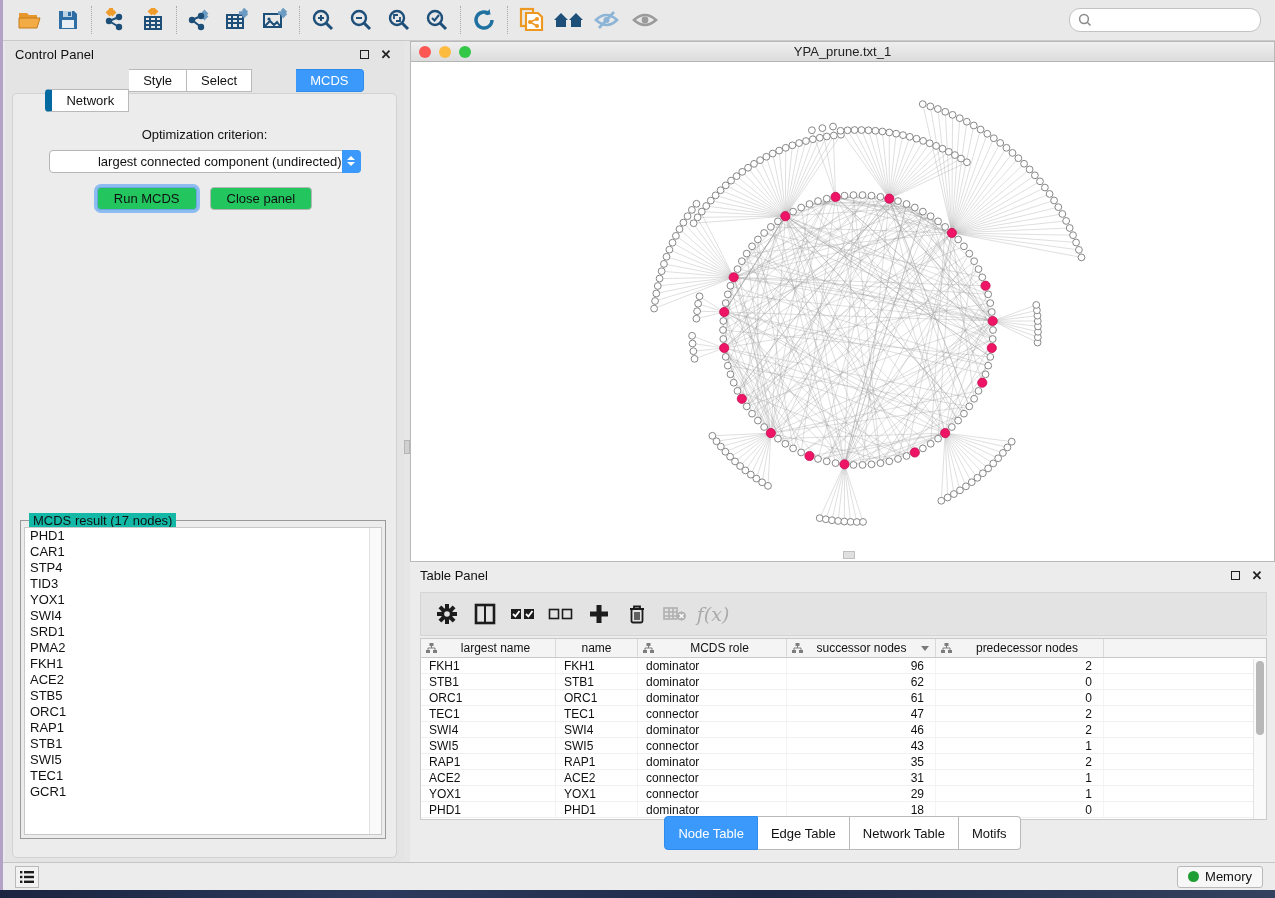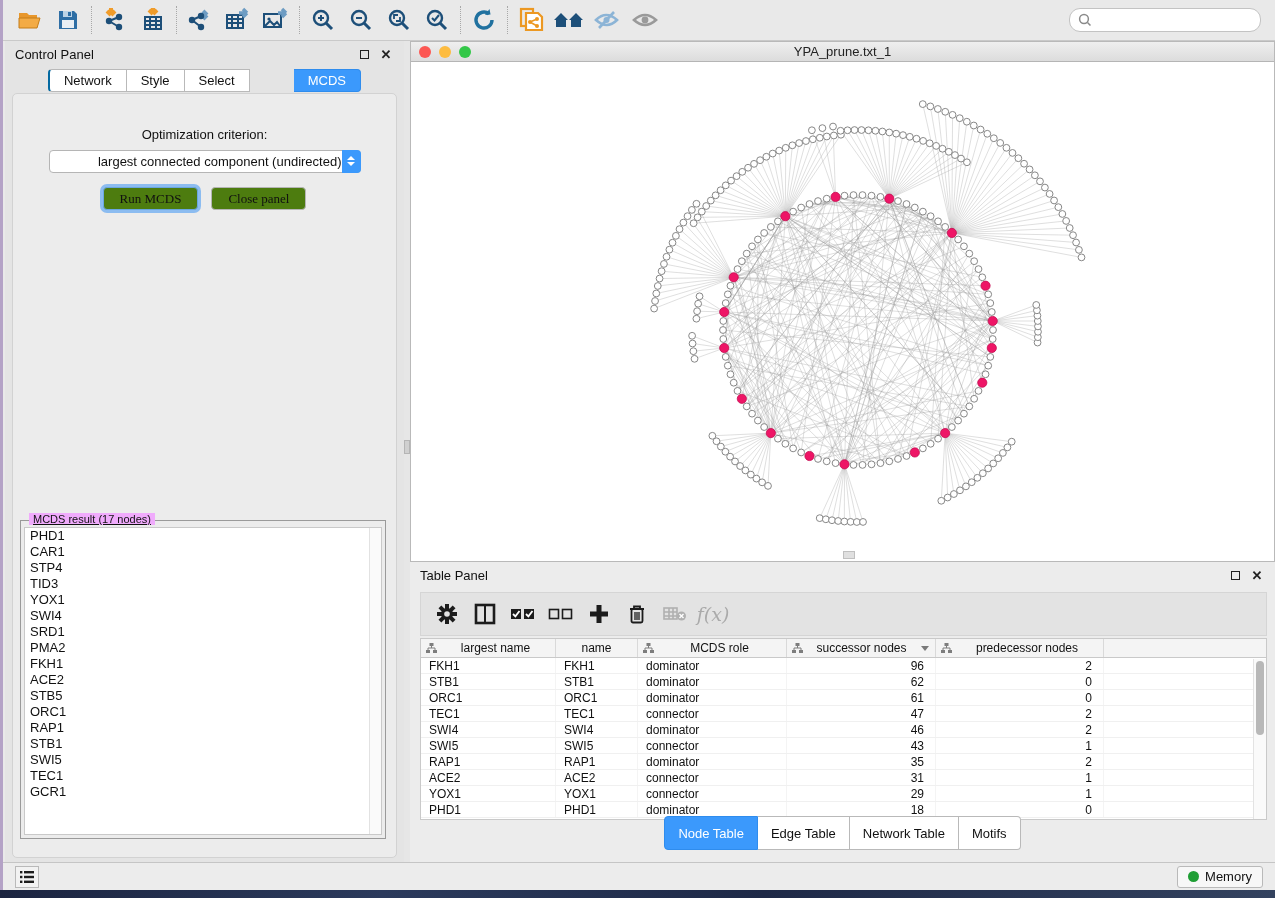--- a/index.html
+++ b/index.html
@@ -23,36 +23,36 @@
   
   .control-panel { position:absolute; left:0; top:0; width:399px; height:821px; background:#e4e4e4; }
   .panel-header { height:26px; display:flex; align-items:center; padding:0 10px; }
   .panel-title { font-size:13px; color:#111; flex:1; }
   .win-btn { width:16px; height:16px; display:flex; align-items:center; justify-content:center; margin-left:6px; color:#222; cursor:default; }
   .float-glyph { width:9px; height:9px; border:1.5px solid #222; }
   .close-glyph { font-size:13px; font-weight:bold; line-height:1; }
 
   .ctab-bar { display:flex; justify-content:center; margin-top:2px; position:relative; z-index:2; }
   .ctab { height:23px; padding:0 14px; font-size:13px; background:#fff; border:1px solid #b9b9b9; border-left:none; display:flex; align-items:center; color:#111; cursor:default; }
-  .ctab:first-child { border-left:2px solid #0369a1; border-radius:4px 0 0 4px; }
+  .ctab:first-child { border-left:7px solid #0369a1; border-radius:4px 0 0 4px;margin-top:20px; }
   .ctab:last-child { border-radius:0 4px 4px 0; }
   .ctab.active { color:#fff; border-color:#2f8ced; }
   .cp-inner { position:absolute; left:7px; right:7px; top:24px; bottom:6px; background:#ececec; border:1px solid #d2d2d2; border-radius:5px; }
   .opt-label { text-align:center; font-size:13px; color:#111; margin-top:34px; }
   .select { margin:8px auto 0; width:312px; height:23px; background:#fff; border:1px solid #b5b5b5; border-radius:4px; display:flex; align-items:center; position:relative; cursor:default; }
   .select-value { flex:1; font-size:13px; padding-left:8px; color:#111; white-space:nowrap;text-align:right; }
   .select-cap { width:19px; height:23px; margin:-1px -1px 0 0; border-radius:0 4px 4px 0; display:flex; flex-direction:column; align-items:center; justify-content:center; gap:2px; }
   .arr-up { width:0; height:0; border-left:4px solid transparent; border-right:4px solid transparent; border-bottom:4px solid #fff; }
   .arr-dn { width:0; height:0; border-left:4px solid transparent; border-right:4px solid transparent; border-top:4px solid #fff; }
   .btn-row { display:flex; justify-content:center; gap:13px; margin-top:14px; }
-  .push-btn { height:23px; padding:0 16px; background:#4d7c0f; border:1px solid #b5b5b5; border-radius:4px; font-size:13px; color:#111; cursor:default;font-family:Liberation Serif, serif; }
+  .push-btn { height:23px; padding:0 16px; background:#22c55e; border:1px solid #b5b5b5; border-radius:4px; font-size:13px; color:#111; cursor:default; }
   .push-btn.focused { box-shadow:0 0 0 3px #8cbcf0; border-color:#6ba6e0; }
 
   .groupbox { position:absolute; left:7px; right:10px; top:427px; bottom:18px; border:1px solid #9a9a9a; background:#ececec; }
-  .groupbox-label { position:absolute; top:-8px; left:8px; background:#f0abfc; padding:0 4px; font-size:11px; color:#111;text-decoration:underline; }
+  .groupbox-label { position:absolute; top:-8px; left:8px; background:#14b8a6; padding:0 4px; font-size:13px; color:#111; }
   .mcds-list { position:absolute; left:3px; right:3px; top:6px; bottom:3px; background:#fff; border:1px solid #c9c9c9; overflow:hidden; }
   .mcds-item { font-size:13px; line-height:16px; padding-left:5px; color:#111; cursor:default; }
   .mcds-scroll { position:absolute; right:0; top:0; bottom:0; width:12px; background:#fafafa; border-left:1px solid #e2e2e2; }
 
   
   .vsplit { position:absolute; left:399px; top:0; width:6px; height:821px; background:#e6e6e6; }
   .vsplit .handle { position:absolute; top:399px; left:0; width:6px; height:14px; background:#d0d0d0; border:1px solid #b5b5b5; }
 
   
   .net-window { position:absolute; left:405px; top:0; right:0; height:521px; background:#fff; border:1px solid #b9b9b9; }

